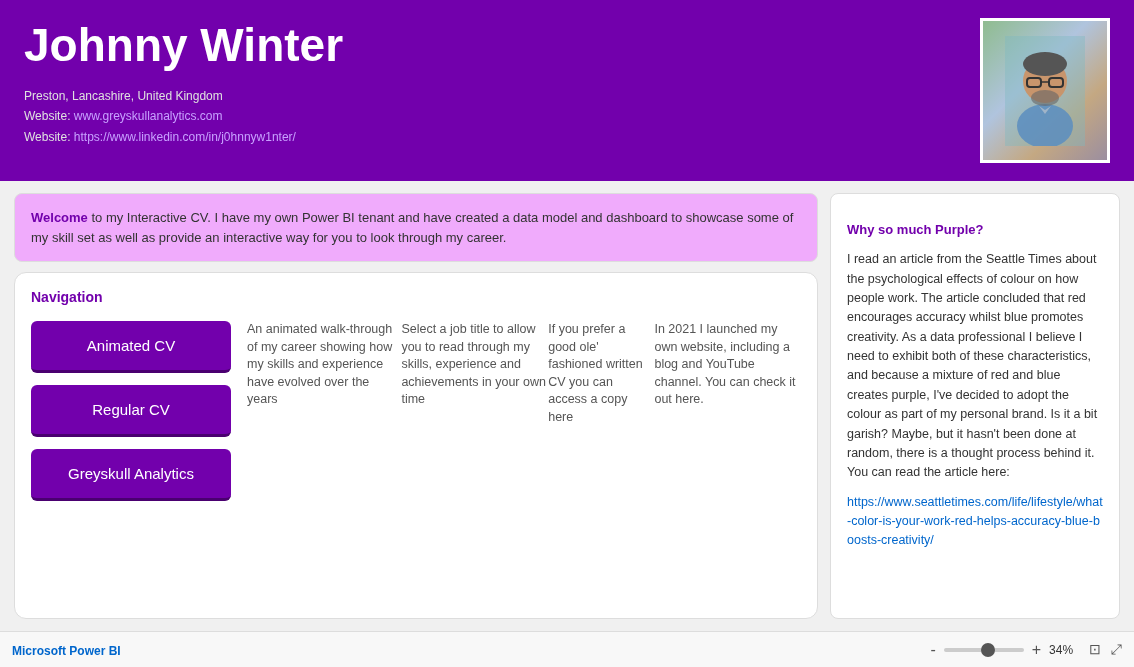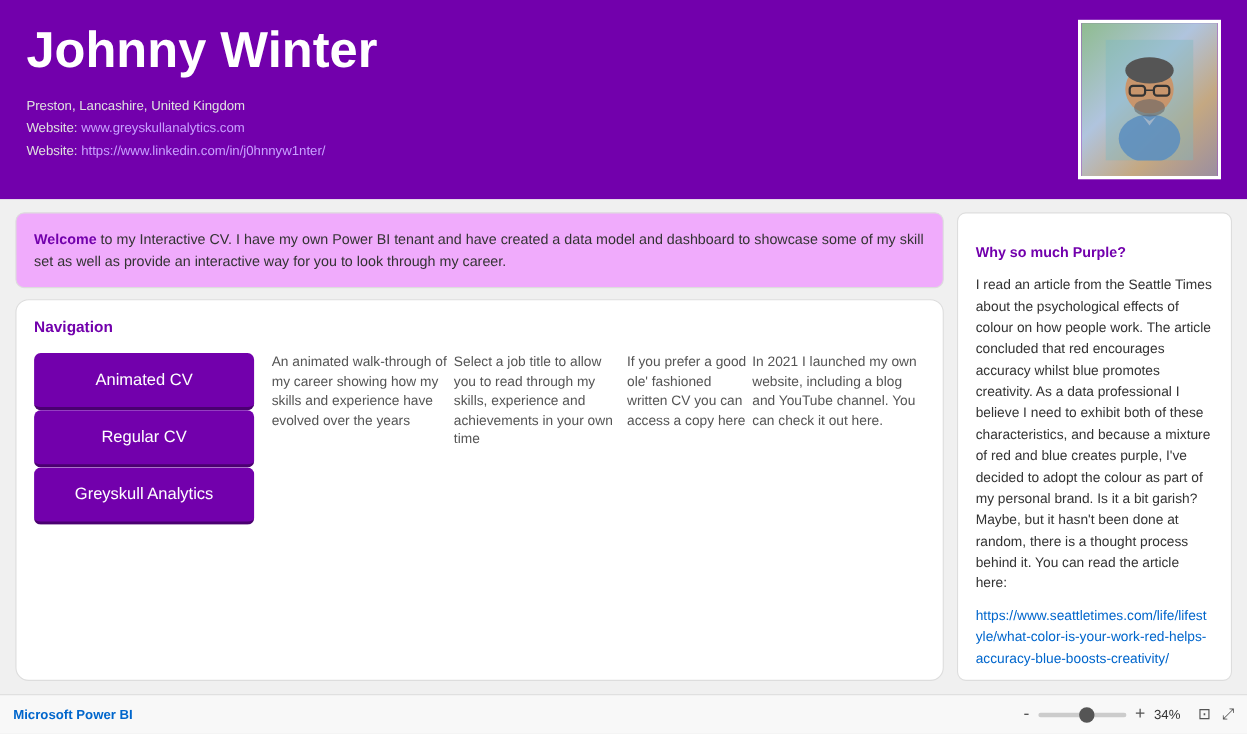--- a/index.html
+++ b/index.html
@@ -104,20 +104,21 @@
       font-size: 14px;
       margin-bottom: 16px;
     }
     .nav-inner {
       display: flex;
       gap: 16px;
     }
     .nav-buttons {
       display: flex;
       flex-direction: column;
+      gap: 12px;
       min-width: 200px;
     }
     .nav-btn {
       background: #7200AC;
       color: white;
       border: none;
       border-radius: 6px;
       padding: 16px 24px;
       font-size: 15px;
       font-weight: 500;
@@ -133,21 +134,21 @@
       justify-content: space-around;
       font-size: 12.5px;
       color: #333;
       line-height: 1.4;
       flex: 1;
     }
     .nav-desc-item { color: #555; }
 
     
     .right-panel {
-      width: 250px;
+      width: 290px;
       background: white;
       border: 1px solid #ddd;
       border-radius: 8px;
       padding: 26px 16px;
       font-size: 12.5px;
       line-height: 1.55;
       color: #333;
     }
     .right-panel-title {
       font-weight: 700;

